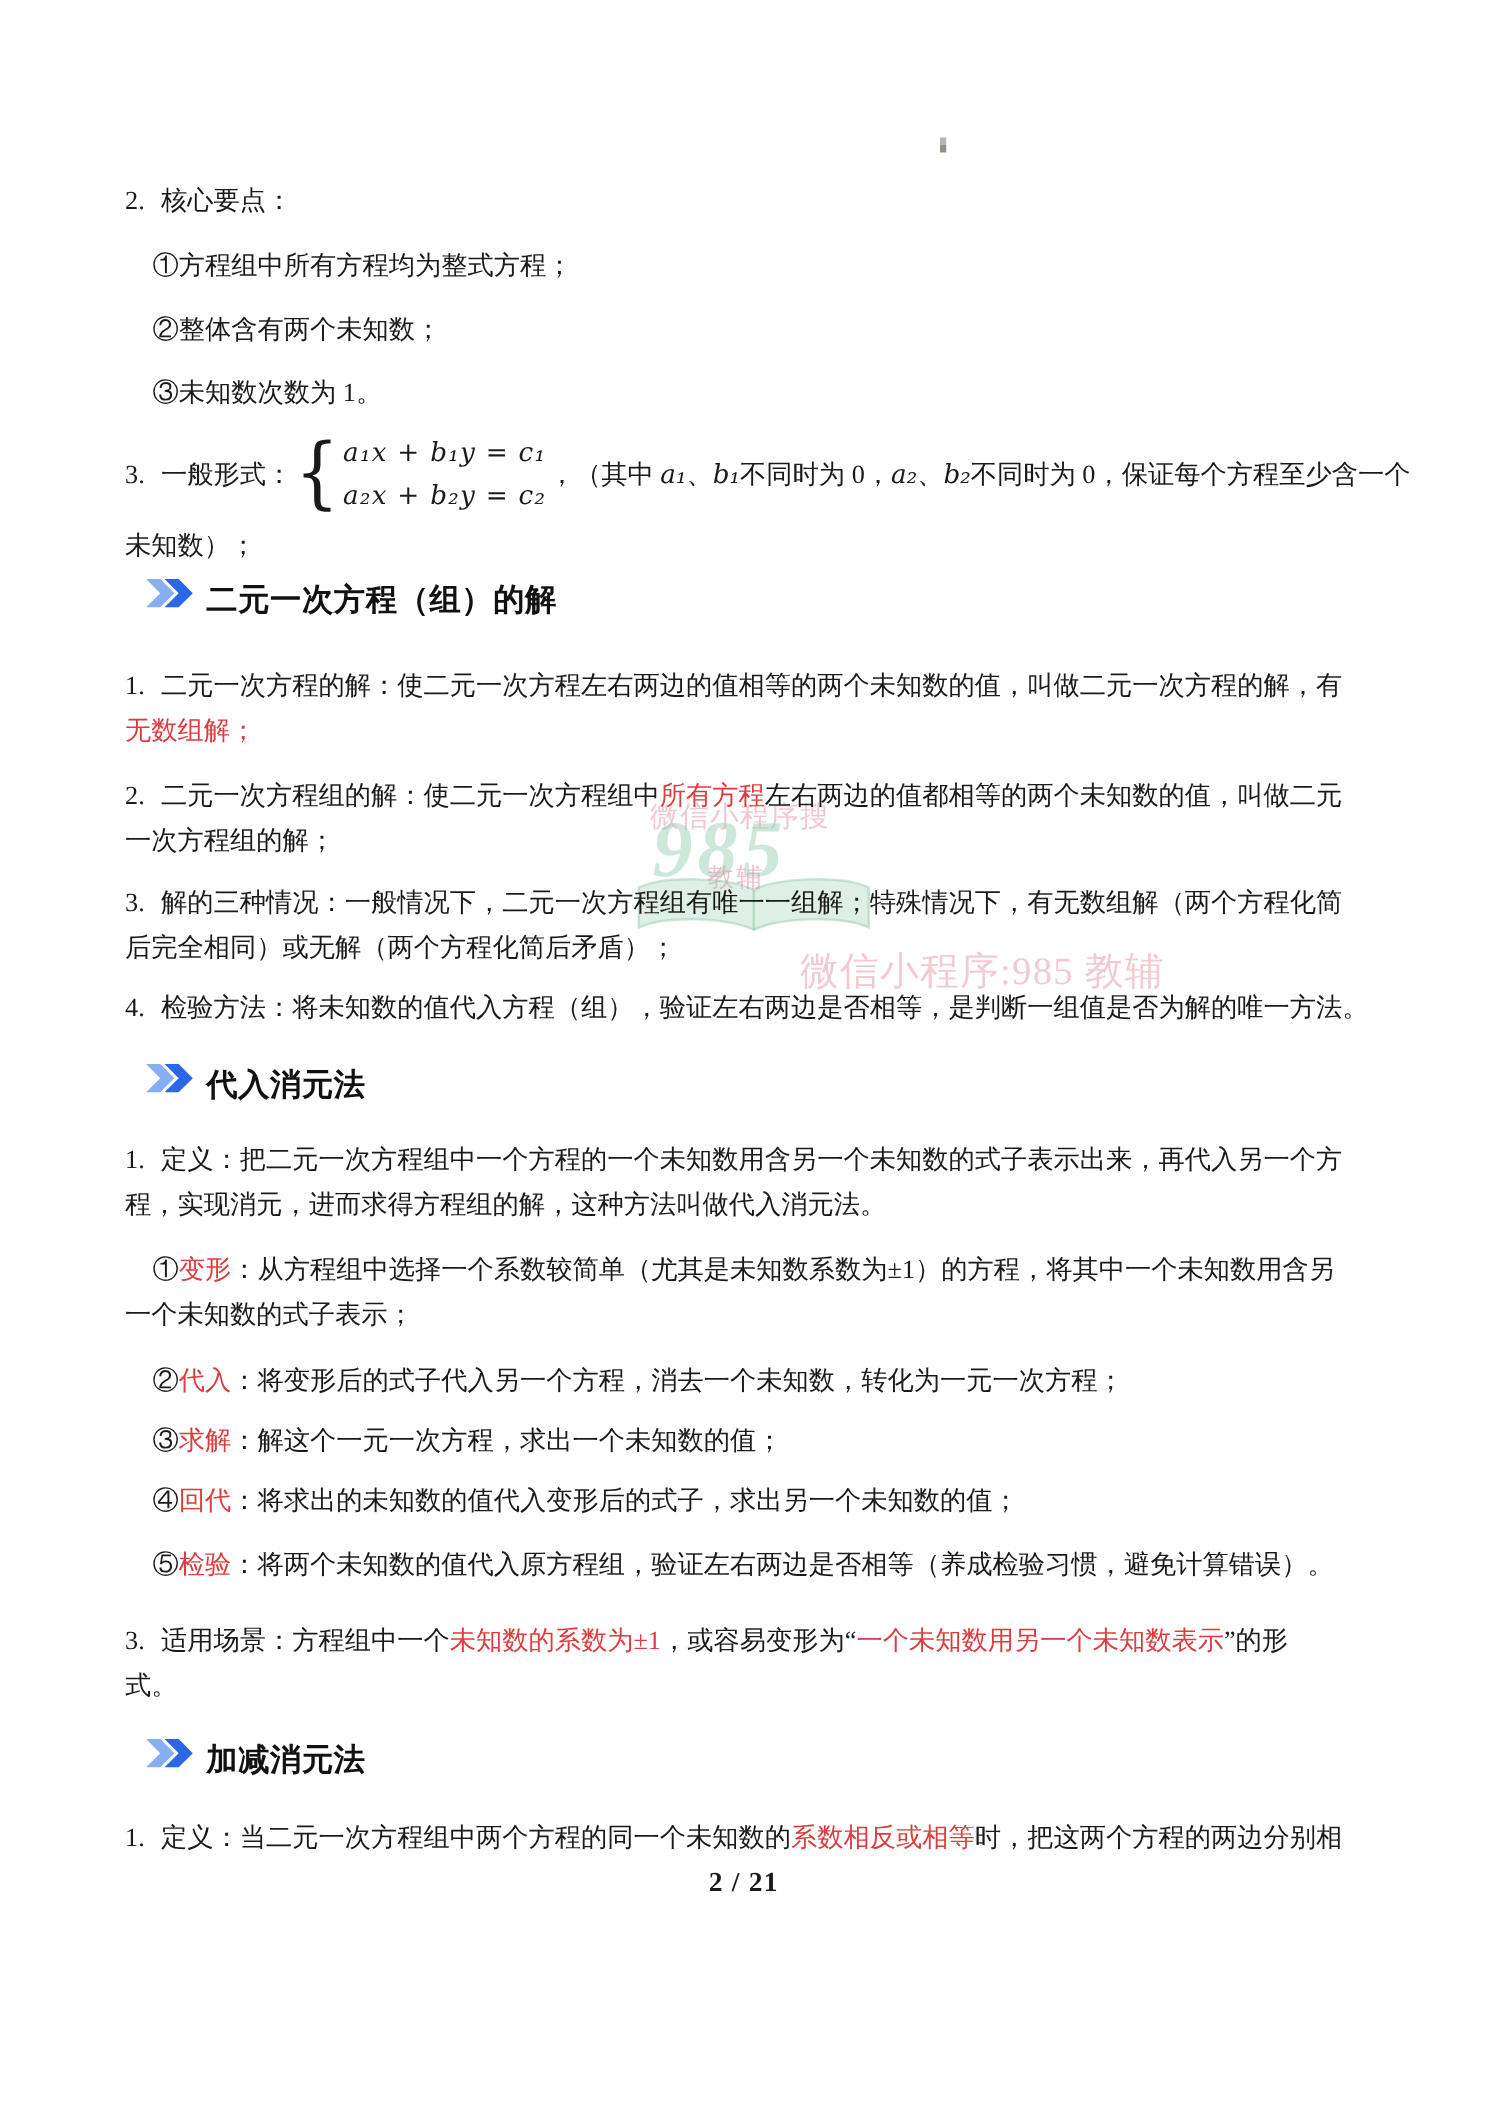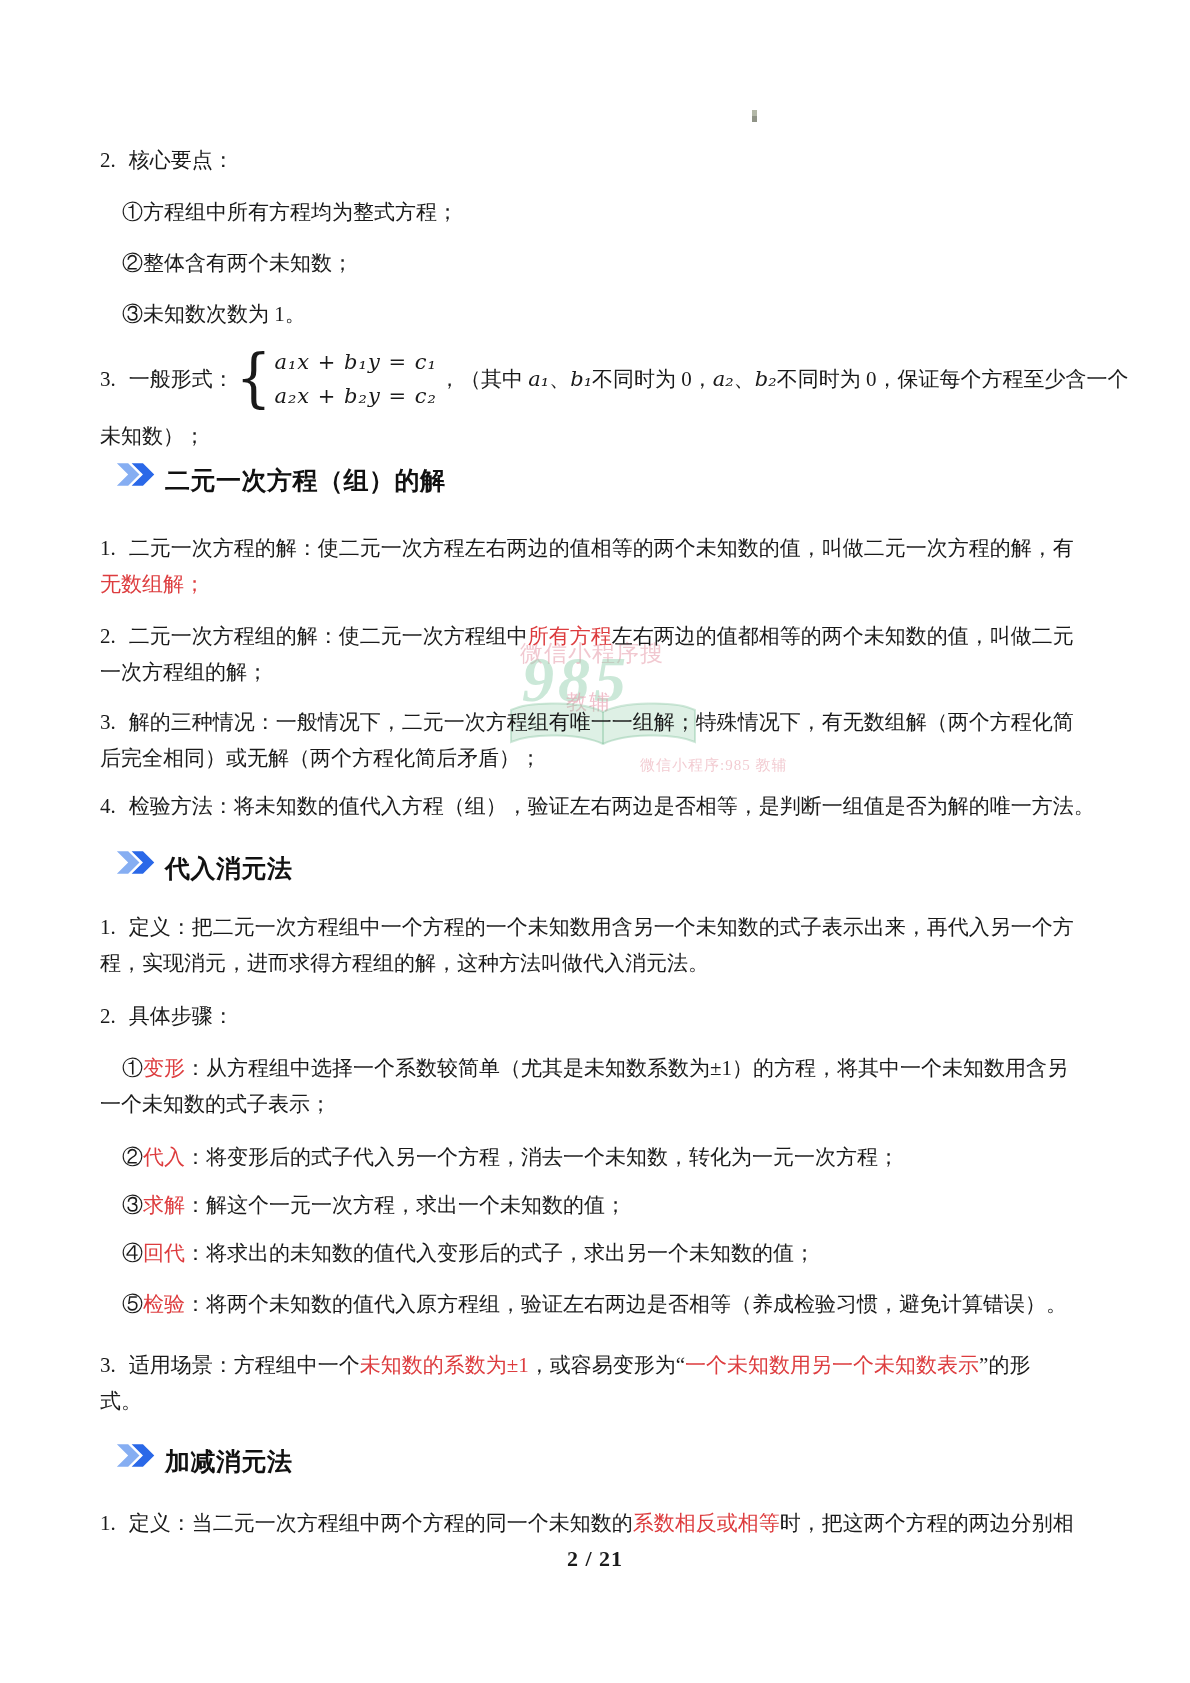--- a/index.html
+++ b/index.html
@@ -25,21 +25,21 @@
   .eqs{display:flex;flex-direction:column;}
   .eq{font-style:italic;font-family:"DejaVu Serif",serif;line-height:34px;letter-spacing:1px;}
   .page-num{text-align:center;font-weight:700;font-size:22px;letter-spacing:1px;}
   
   .wm{position:absolute;inset:0;z-index:0;pointer-events:none;}
   .wm-line1{position:absolute;left:520px;top:638px;font-size:23px;color:rgba(230,155,170,.55);letter-spacing:1px;}
   .wm-985{position:absolute;left:522px;top:648px;font-size:64px;font-weight:700;font-style:italic;
           line-height:1;color:rgba(152,210,178,.5);letter-spacing:4px;}
   .wm-jf{position:absolute;left:566px;top:688px;font-size:21px;color:rgba(230,150,168,.6);letter-spacing:2px;}
   .wm-book{position:absolute;left:503px;top:700px;}
-  .wm-line2{position:absolute;left:640px;top:756px;font-size:15px;color:rgba(232,160,172,.55);letter-spacing:1px;}
+  .wm-line2{position:absolute;left:640px;top:756px;font-size:31px;color:rgba(232,160,172,.55);letter-spacing:1px;}
   .stray{position:absolute;left:752px;top:110px;width:5px;height:12px;
          background:linear-gradient(#9aa08a 50%,#6b705f 50%);opacity:.75;}
 </style>
 </head>
 <body>
 
 <div class="wm">
   <div class="wm-line1">微信小程序搜</div>
   <div class="wm-985">985</div>
   <div class="wm-jf">教辅</div>
@@ -89,21 +89,20 @@
 
   <div class="section-header" style="margin-top:26px">
     <svg class="chev" width="40" height="25" viewBox="0 0 46 28">
       <path d="M1 1 L14 1 L27 14 L14 27 L1 27 L14 14 Z" fill="#86aef2"></path>
       <path d="M18 1 L31 1 L44 14 L31 27 L18 27 L31 14 Z" fill="#2a68e8"></path>
     </svg>
     <span class="section-title">代入消元法</span>
   </div>
 
   <p class="para" style="margin-top:23px"><span class="label">1.</span><span><span>定义：把二元一次方程组中一个方程的一个未知数用含另一个未知数的式子表示出来，再代入另一个方</span><br><span>程，实现消元，进而求得方程组的解，这种方法叫做代入消元法。</span></span></p>
-  <p class="para" style="margin-top:17px"><span class="label">2.</span><span><span>具体步骤：</span></span></p>
   <p class="para indent" style="margin-top:16px"><span><span>①</span><span class="red">变形</span><span>：从方程组中选择一个系数较简单（尤其是未知数系数为±1）的方程，将其中一个未知数用含另</span><br><span>一个未知数的式子表示；</span></span></p>
   <p class="para indent" style="margin-top:17px"><span><span>②</span><span class="red">代入</span><span>：将变形后的式子代入另一个方程，消去一个未知数，转化为一元一次方程；</span></span></p>
   <p class="para indent" style="margin-top:12px"><span><span>③</span><span class="red">求解</span><span>：解这个一元一次方程，求出一个未知数的值；</span></span></p>
   <p class="para indent" style="margin-top:12px"><span><span>④</span><span class="red">回代</span><span>：将求出的未知数的值代入变形后的式子，求出另一个未知数的值；</span></span></p>
   <p class="para indent" style="margin-top:15px"><span><span>⑤</span><span class="red">检验</span><span>：将两个未知数的值代入原方程组，验证左右两边是否相等（养成检验习惯，避免计算错误）。</span></span></p>
   <p class="para" style="margin-top:25px"><span class="label">3.</span><span><span>适用场景：方程组中一个</span><span class="red">未知数的系数为±1</span><span>，或容易变形为“</span><span class="red">一个未知数用另一个未知数表示</span><span>”的形</span><br><span>式。</span></span></p>
 
   <div class="section-header" style="margin-top:24px">
     <svg class="chev" width="40" height="25" viewBox="0 0 46 28">
       <path d="M1 1 L14 1 L27 14 L14 27 L1 27 L14 14 Z" fill="#86aef2"></path>

